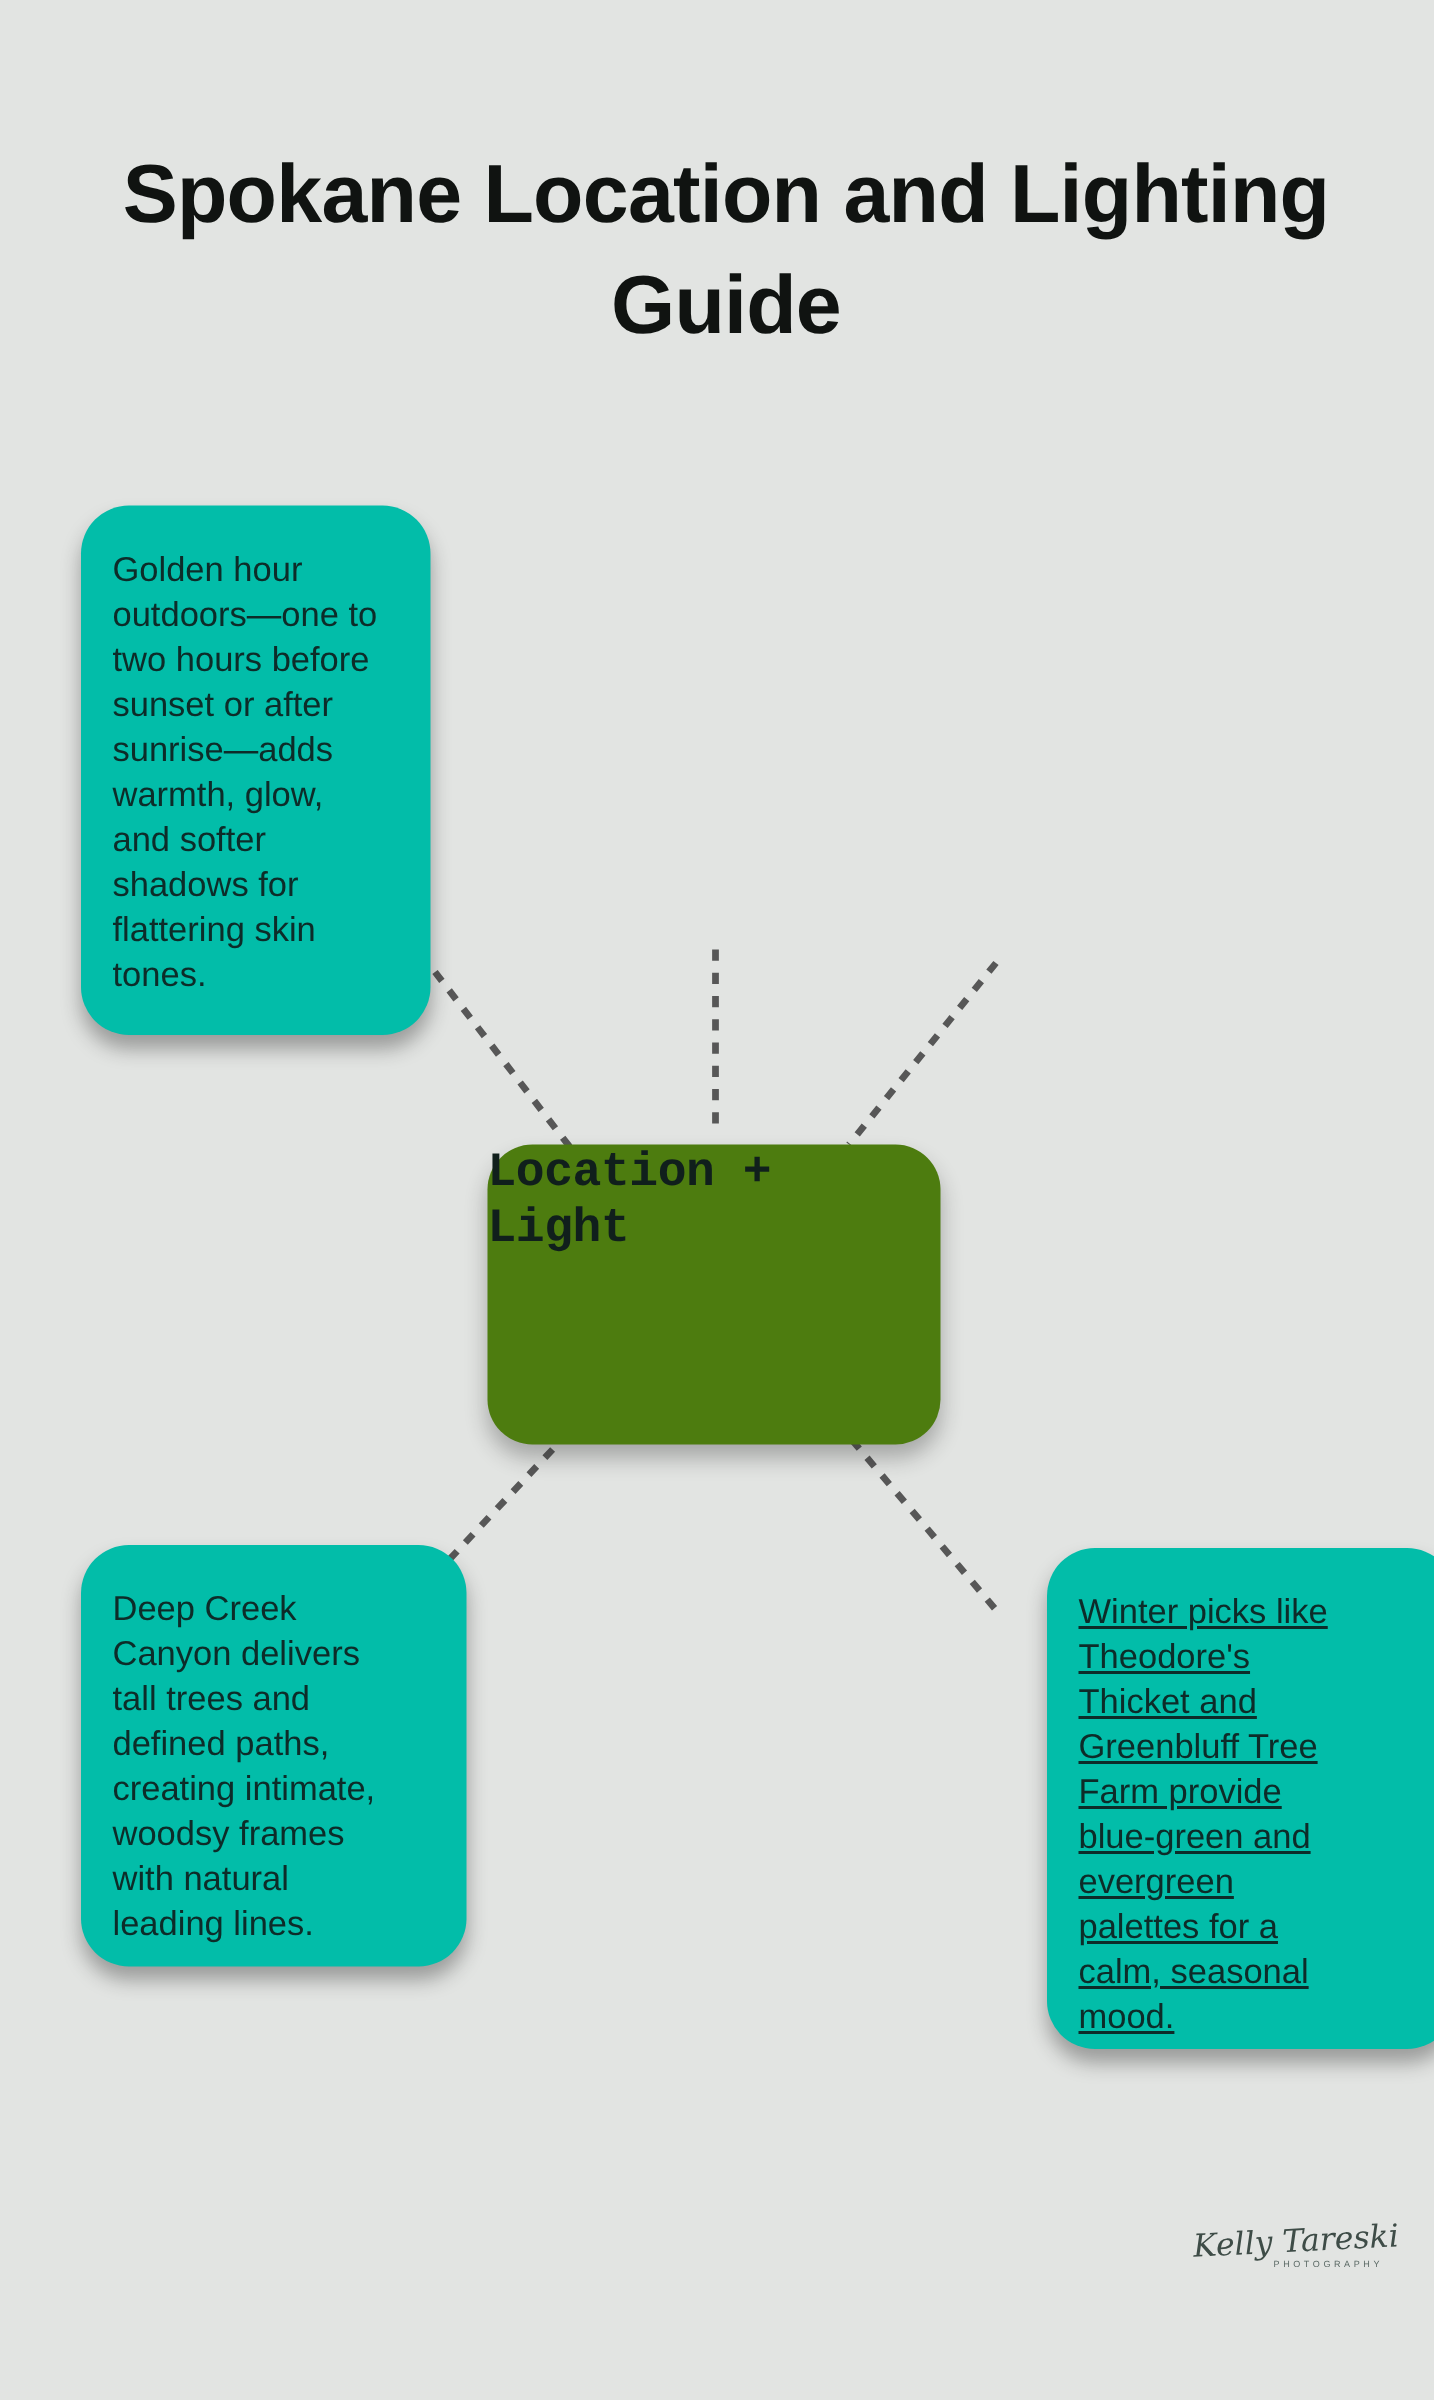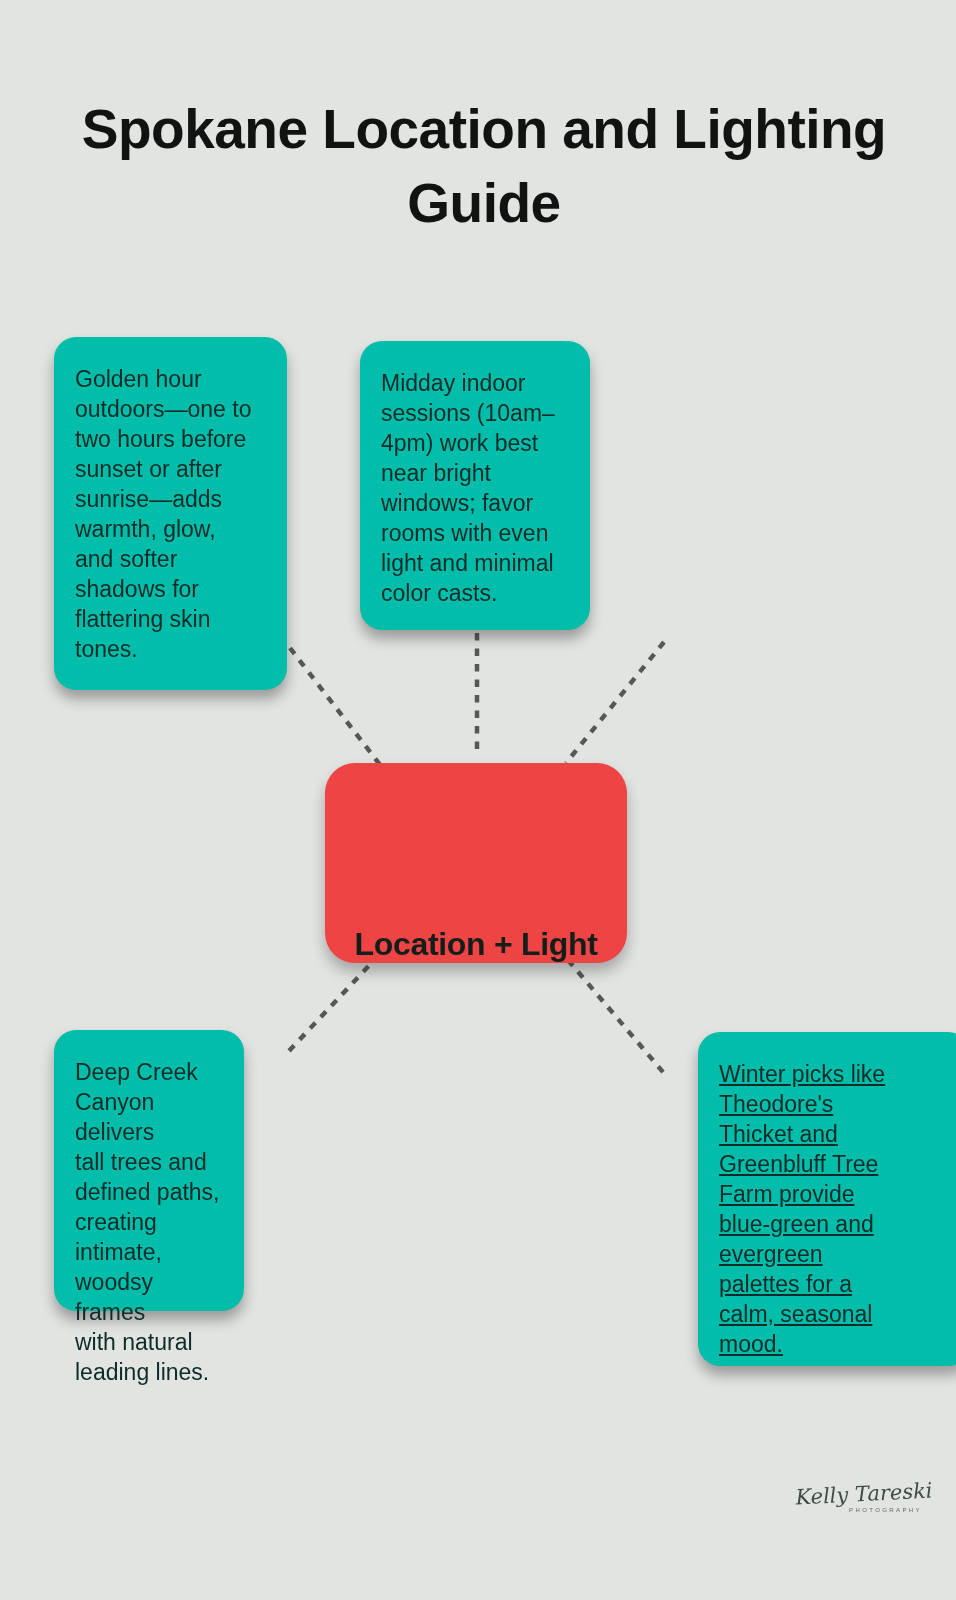--- a/index.html
+++ b/index.html
@@ -27,44 +27,45 @@
     position:absolute; top:0; left:0;
   }
   #connectors line {
     stroke:#575757;
     stroke-width:4.5;
     stroke-dasharray:7.5 8;
   }
   .node {
     position:absolute;
     background:#02bda9;
-    border-radius:22px;
+    border-radius:32px;
     box-shadow:0 9px 13px rgba(40,40,40,0.38);
     color:#0d2c29;
     font-size:23px;
     line-height:30px;
     padding:27px 16px 30px 21px;
     white-space:pre-line;
     box-sizing:border-box;
   }
   #node-golden-hour  { left:54px;  top:337px;  width:233px; height:353px; }
   #node-midday       { left:360px; top:341px;  width:230px; height:289px; }
   #node-bowl-pitcher { left:670px; top:341px;  width:232px; height:289px; }
-  #node-deep-creek   { left:54px;  top:1030px; width:190px; height:281px; }
+  #node-deep-creek   { left:54px;  top:1030px; width:257px; height:281px; }
   #node-winter       { left:698px; top:1032px; width:272px; height:334px;text-decoration:underline; }
   .center-node {
     position:absolute;
     left:325px; top:763px;
     width:302px; height:200px;
-    background:#ef4444;
+    background:#4d7c0f;
     border-radius:30px;
     box-shadow:0 9px 14px rgba(40,40,40,0.32);
     display:flex;
-    align-items:flex-end;
+    align-items:flex-start;
     justify-content:center;
+    font-family:Liberation Mono, monospace;
   }
   .center-label {
     font-size:32px;
     font-weight:700;
     color:#101f1c;
     letter-spacing:-0.3px;
   }
   .signature {
     position:absolute;
     left:788px; top:1482px;
@@ -108,28 +109,20 @@
 outdoors—one to
 two hours before
 sunset or after
 sunrise—adds
 warmth, glow,
 and softer
 shadows for
 flattering skin
 tones.</div>
 
-  <div class="node" id="node-midday">Midday indoor
-sessions (10am–
-4pm) work best
-near bright
-windows; favor
-rooms with even
-light and minimal
-color casts.</div>
 
 
   <div class="node" id="node-deep-creek">Deep Creek
 Canyon delivers
 tall trees and
 defined paths,
 creating intimate,
 woodsy frames
 with natural
 leading lines.</div>

